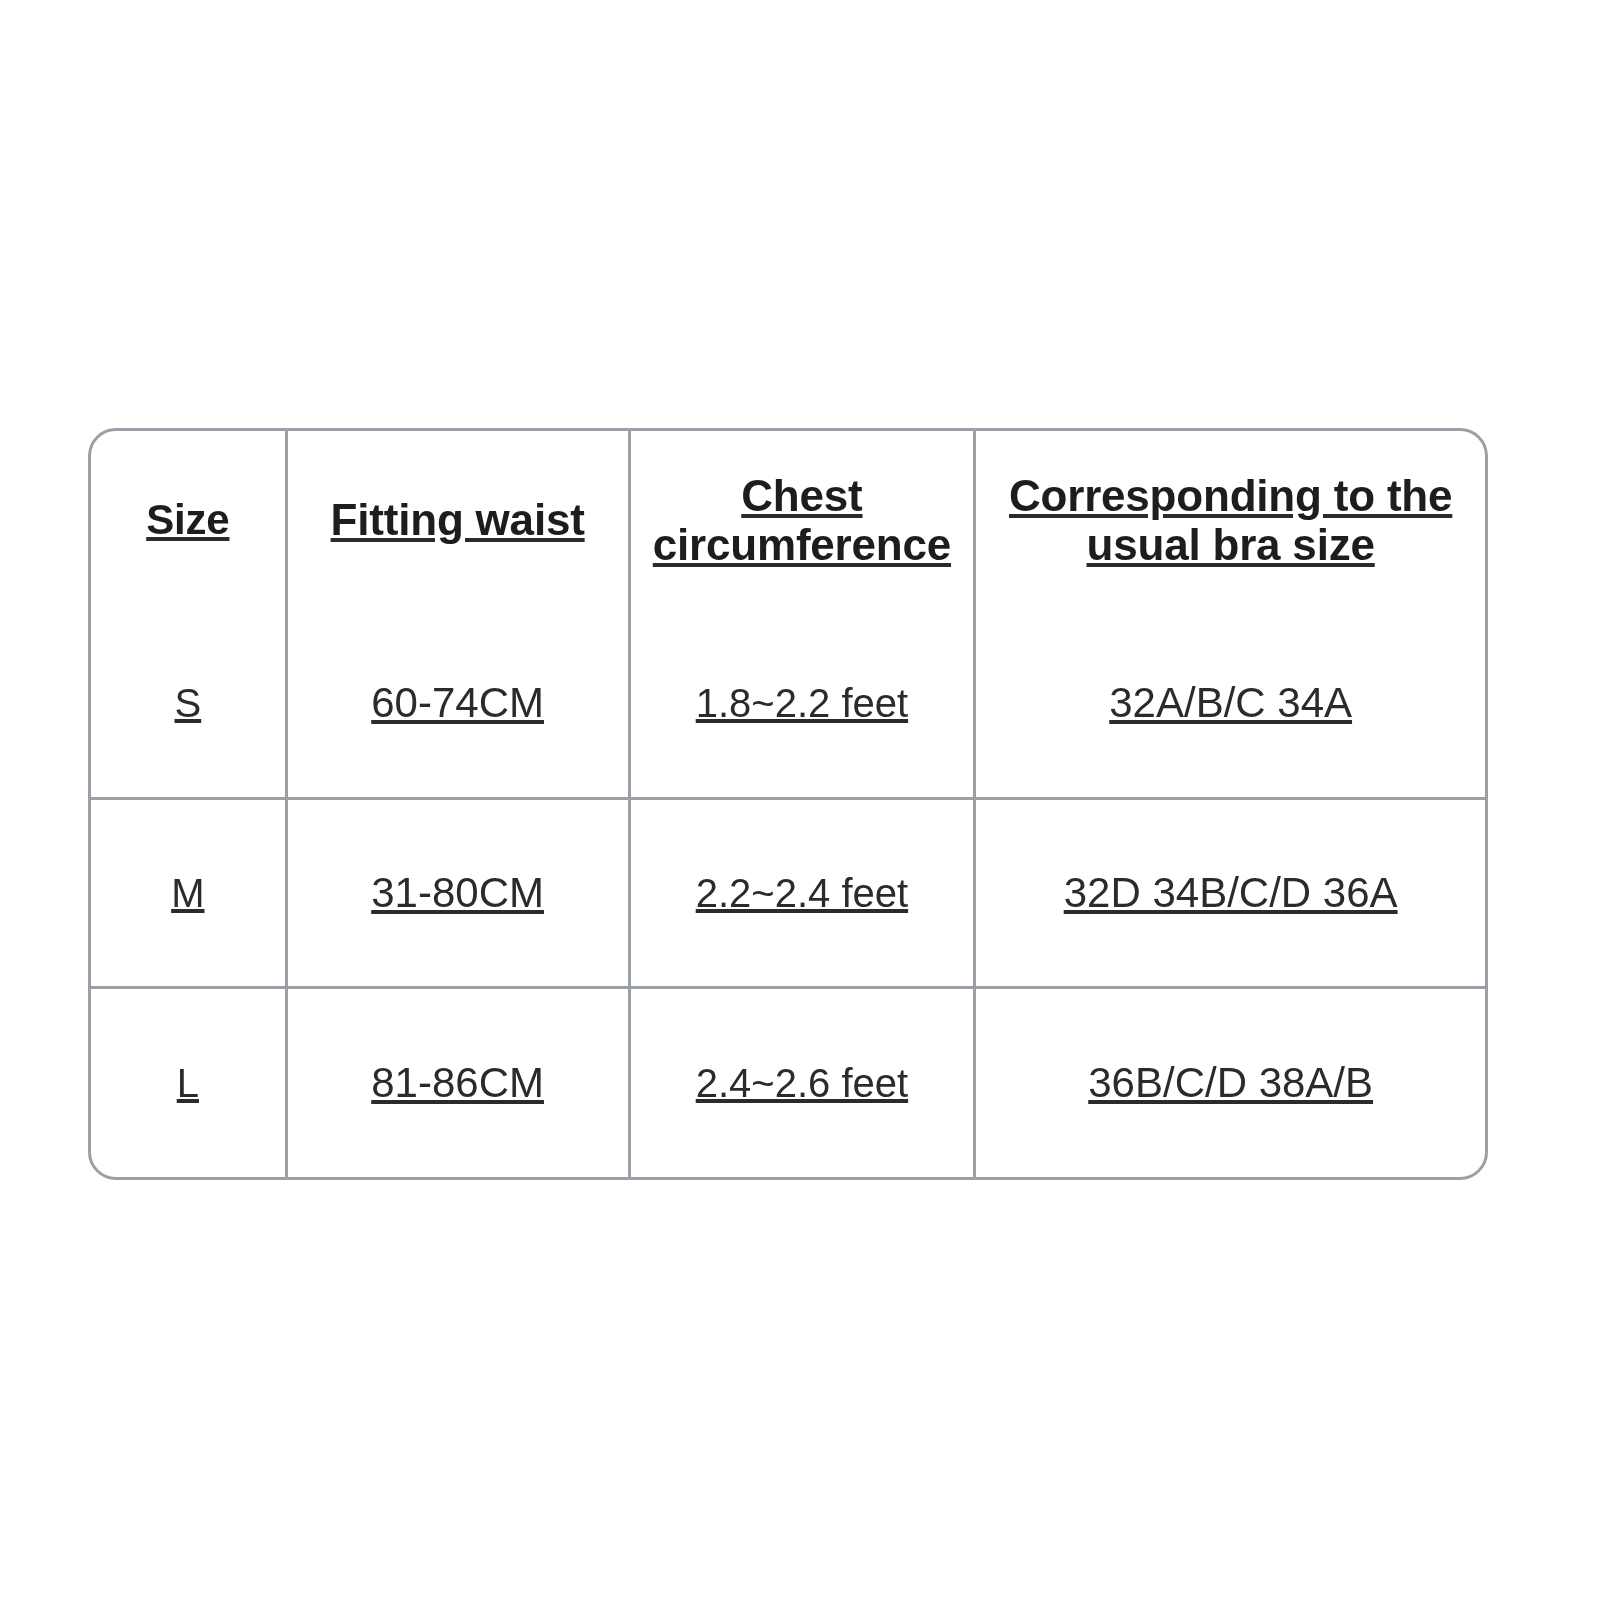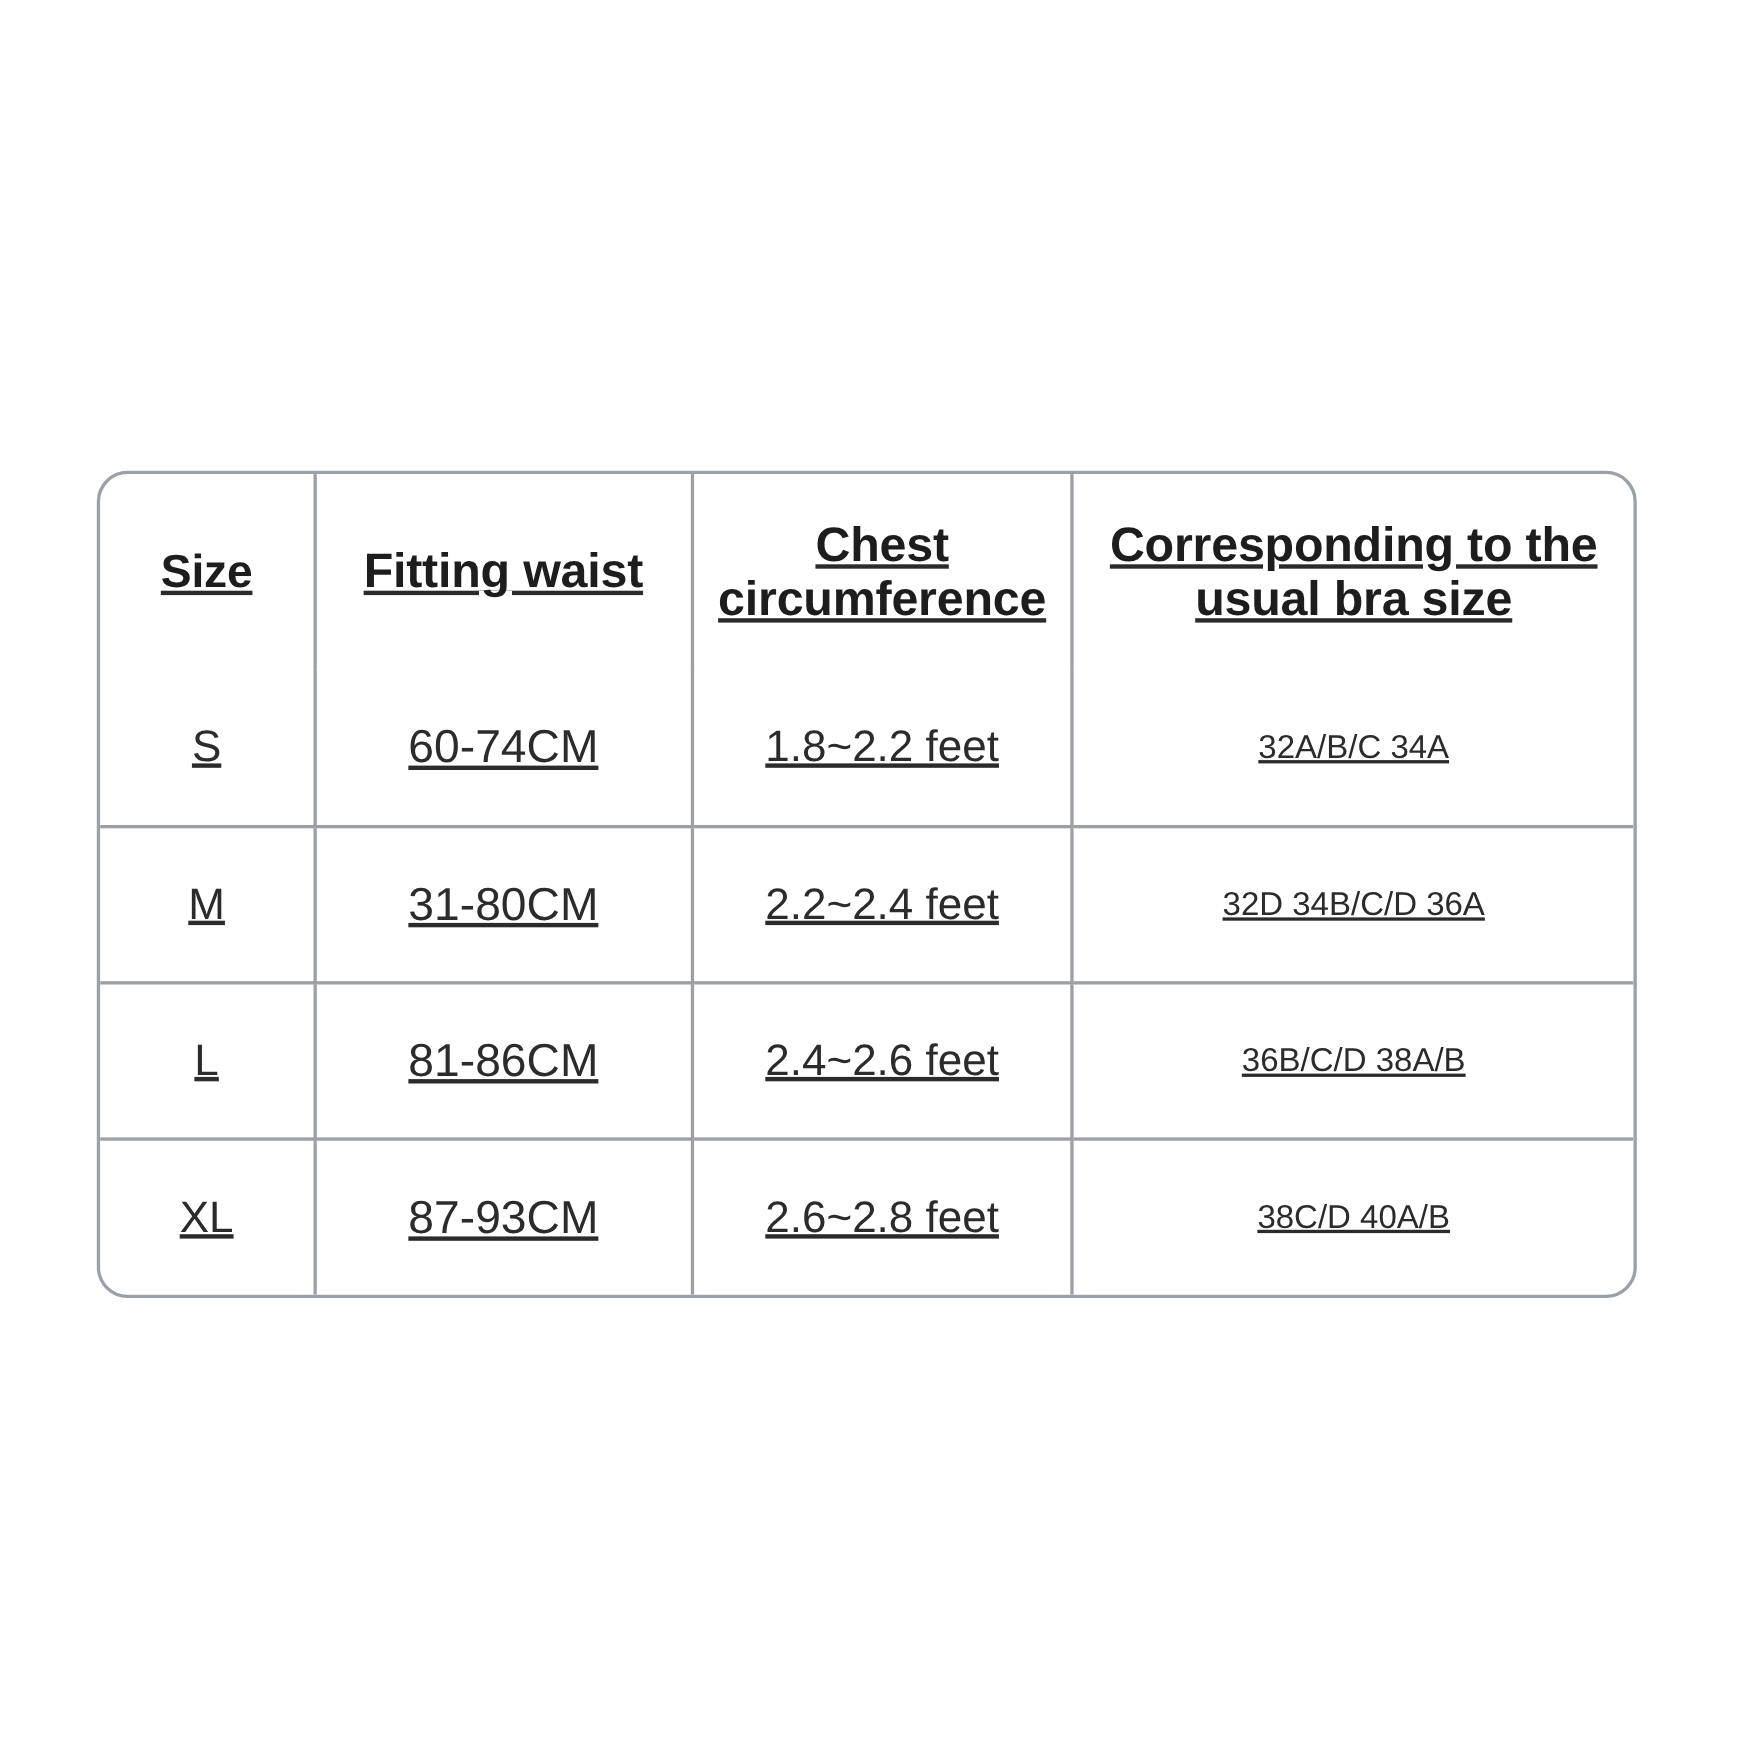--- a/index.html
+++ b/index.html
@@ -79,21 +79,21 @@
   tbody td {
     height: 114px;
     font-size: 42px;
     font-weight: 400;
     color: #2b2b2b;
     line-height: 1.1;
     white-space: nowrap;
   }
   tbody td.cell-size  { font-size: 40px; }
   tbody td.cell-chest { font-size: 40px; }
-  tbody td.cell-bra   { font-size: 30px; }
+  tbody td.cell-bra   { font-size: 42px; }
 </style>
 </head>
 <body>
 
 <div class="sheet">
 
   <div class="size-table-wrap">
     <table class="size-table">
       <colgroup>
         <col class="c-size">
@@ -121,23 +121,17 @@
           <td class="cell-waist">31-80CM</td>
           <td class="cell-chest">2.2~2.4 feet</td>
           <td class="cell-bra">32D  34B/C/D  36A</td>
         </tr>
         <tr>
           <td class="cell-size">L</td>
           <td class="cell-waist">81-86CM</td>
           <td class="cell-chest">2.4~2.6 feet</td>
           <td class="cell-bra">36B/C/D  38A/B</td>
         </tr>
-        <tr>
-          <td class="cell-size">XL</td>
-          <td class="cell-waist">87-93CM</td>
-          <td class="cell-chest">2.6~2.8 feet</td>
-          <td class="cell-bra">38C/D  40A/B</td>
-        </tr>
       </tbody>
     </table>
   </div>
 
 </div>
 
 </body></html>

